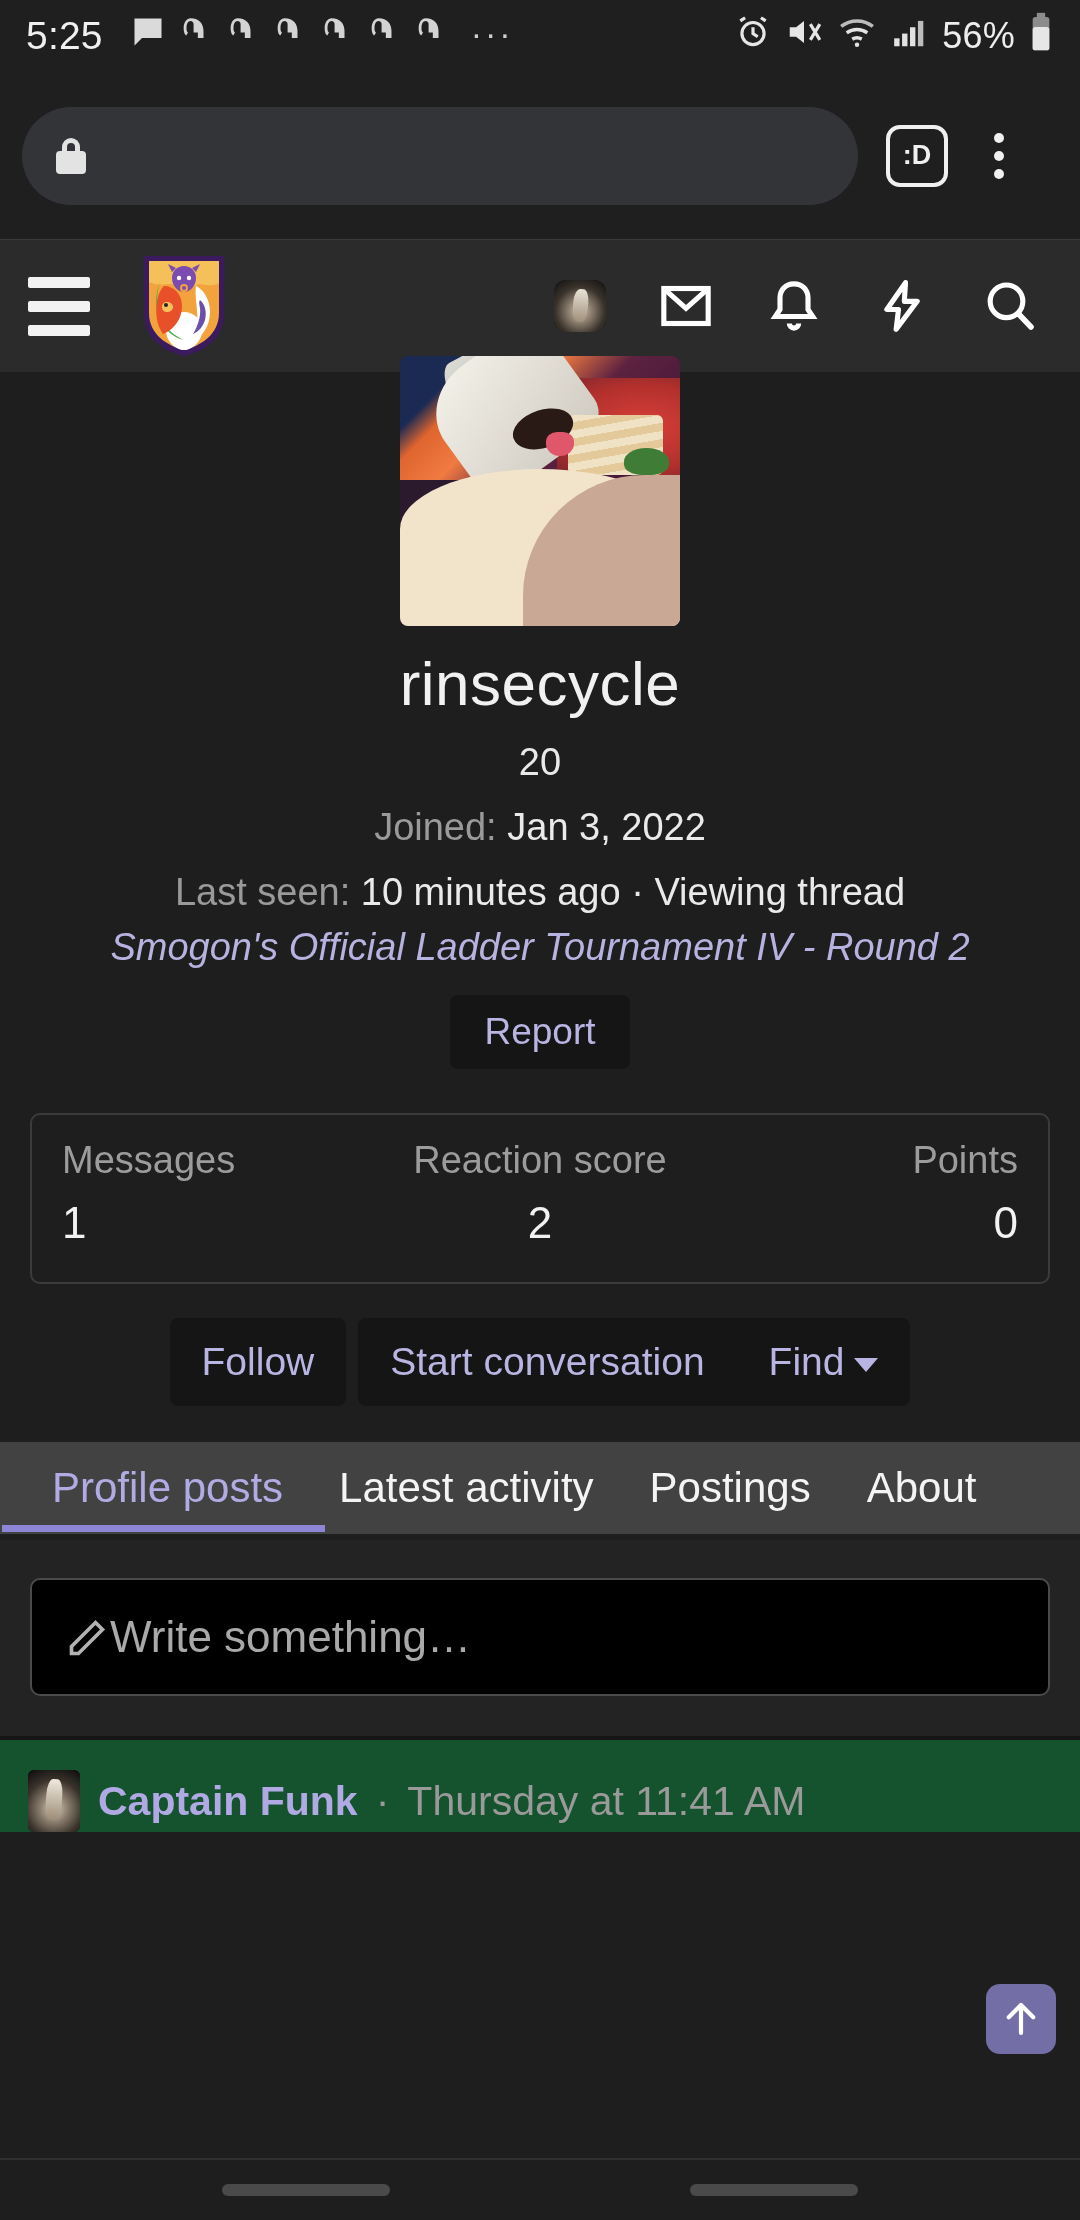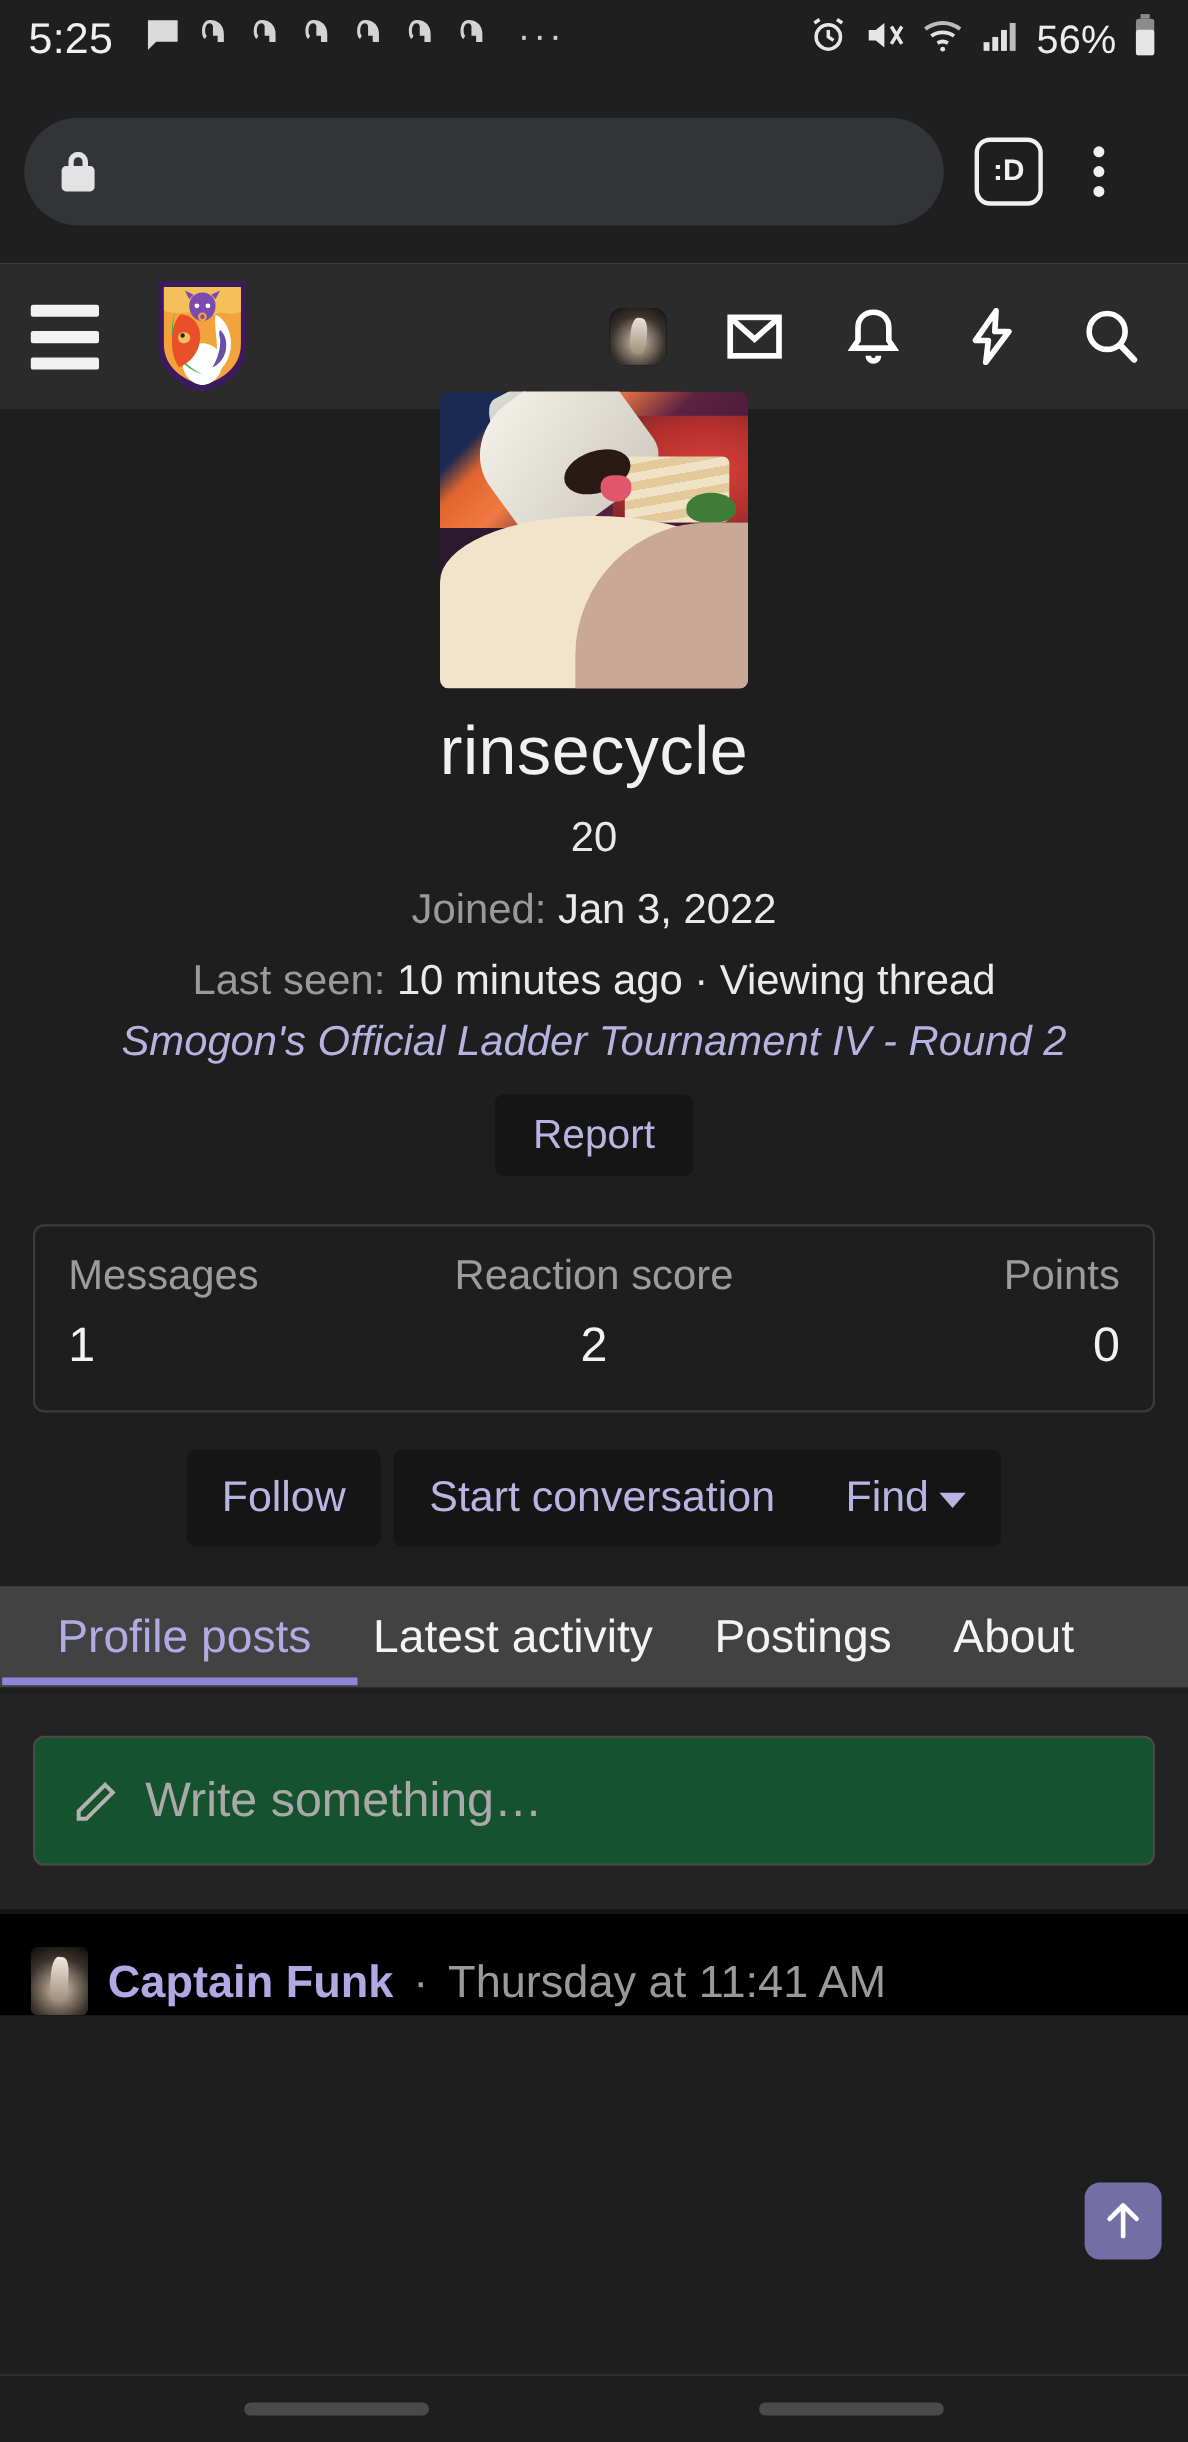--- a/index.html
+++ b/index.html
@@ -140,30 +140,30 @@
   .tab.active::after {
     content:""; position:absolute; left:-22px; right:-14px; bottom:0; height:7px;
     background:#8d86d6;
   }
   .tabs-underline { height:6px; background:#1e1e1e; }
 
   
   .writezone { background:#232323; padding:38px 30px 40px 30px; }
   .writebox {
     border:2px solid #4a4a4a; border-radius:10px; height:118px;
-    display:flex; align-items:center; padding:0 34px; gap:22px;
-    background:#14532d;
+    display:flex; align-items:center; padding:0 34px; 
+    background:#000000;
   }
   .pencil { width:44px; height:44px; }
   .pencil svg { width:44px; height:44px; display:block; }
   .writeph { color:#a9a9a9; font-size:44px; }
 
   
   .postsep { height:4px; background:#151515; }
-  .post { padding:30px 28px 0 28px; background:#000000; }
+  .post { padding:30px 28px 0 28px; background:#14532d; }
   .posthead { display:flex; align-items:center; gap:18px; }
   .post-avatar { width:52px; height:62px; border-radius:6px; overflow:hidden; position:relative; background:#0d0d0d;}
   .post-avatar .p1b{position:absolute;inset:0;background:
       radial-gradient(circle at 50% 62%, #d6ccbc 0%, #8a7d6d 30%, #39322b 62%, #0b0b0b 100%);}
   .post-avatar .p2{position:absolute;left:34%;top:14%;width:30%;height:66%;
       background:linear-gradient(180deg,#efe9dd,#9d8d77);transform:rotate(4deg);border-radius:38%;}
   .post-author { color:#b0a9e4; font-size:41px; font-weight:bold; }
   .post-date { color:#9a9a9a; font-size:41px; }
   .post-body { color:#e8e8e8; font-size:41px; line-height:1.42; margin-top:28px; }
 

